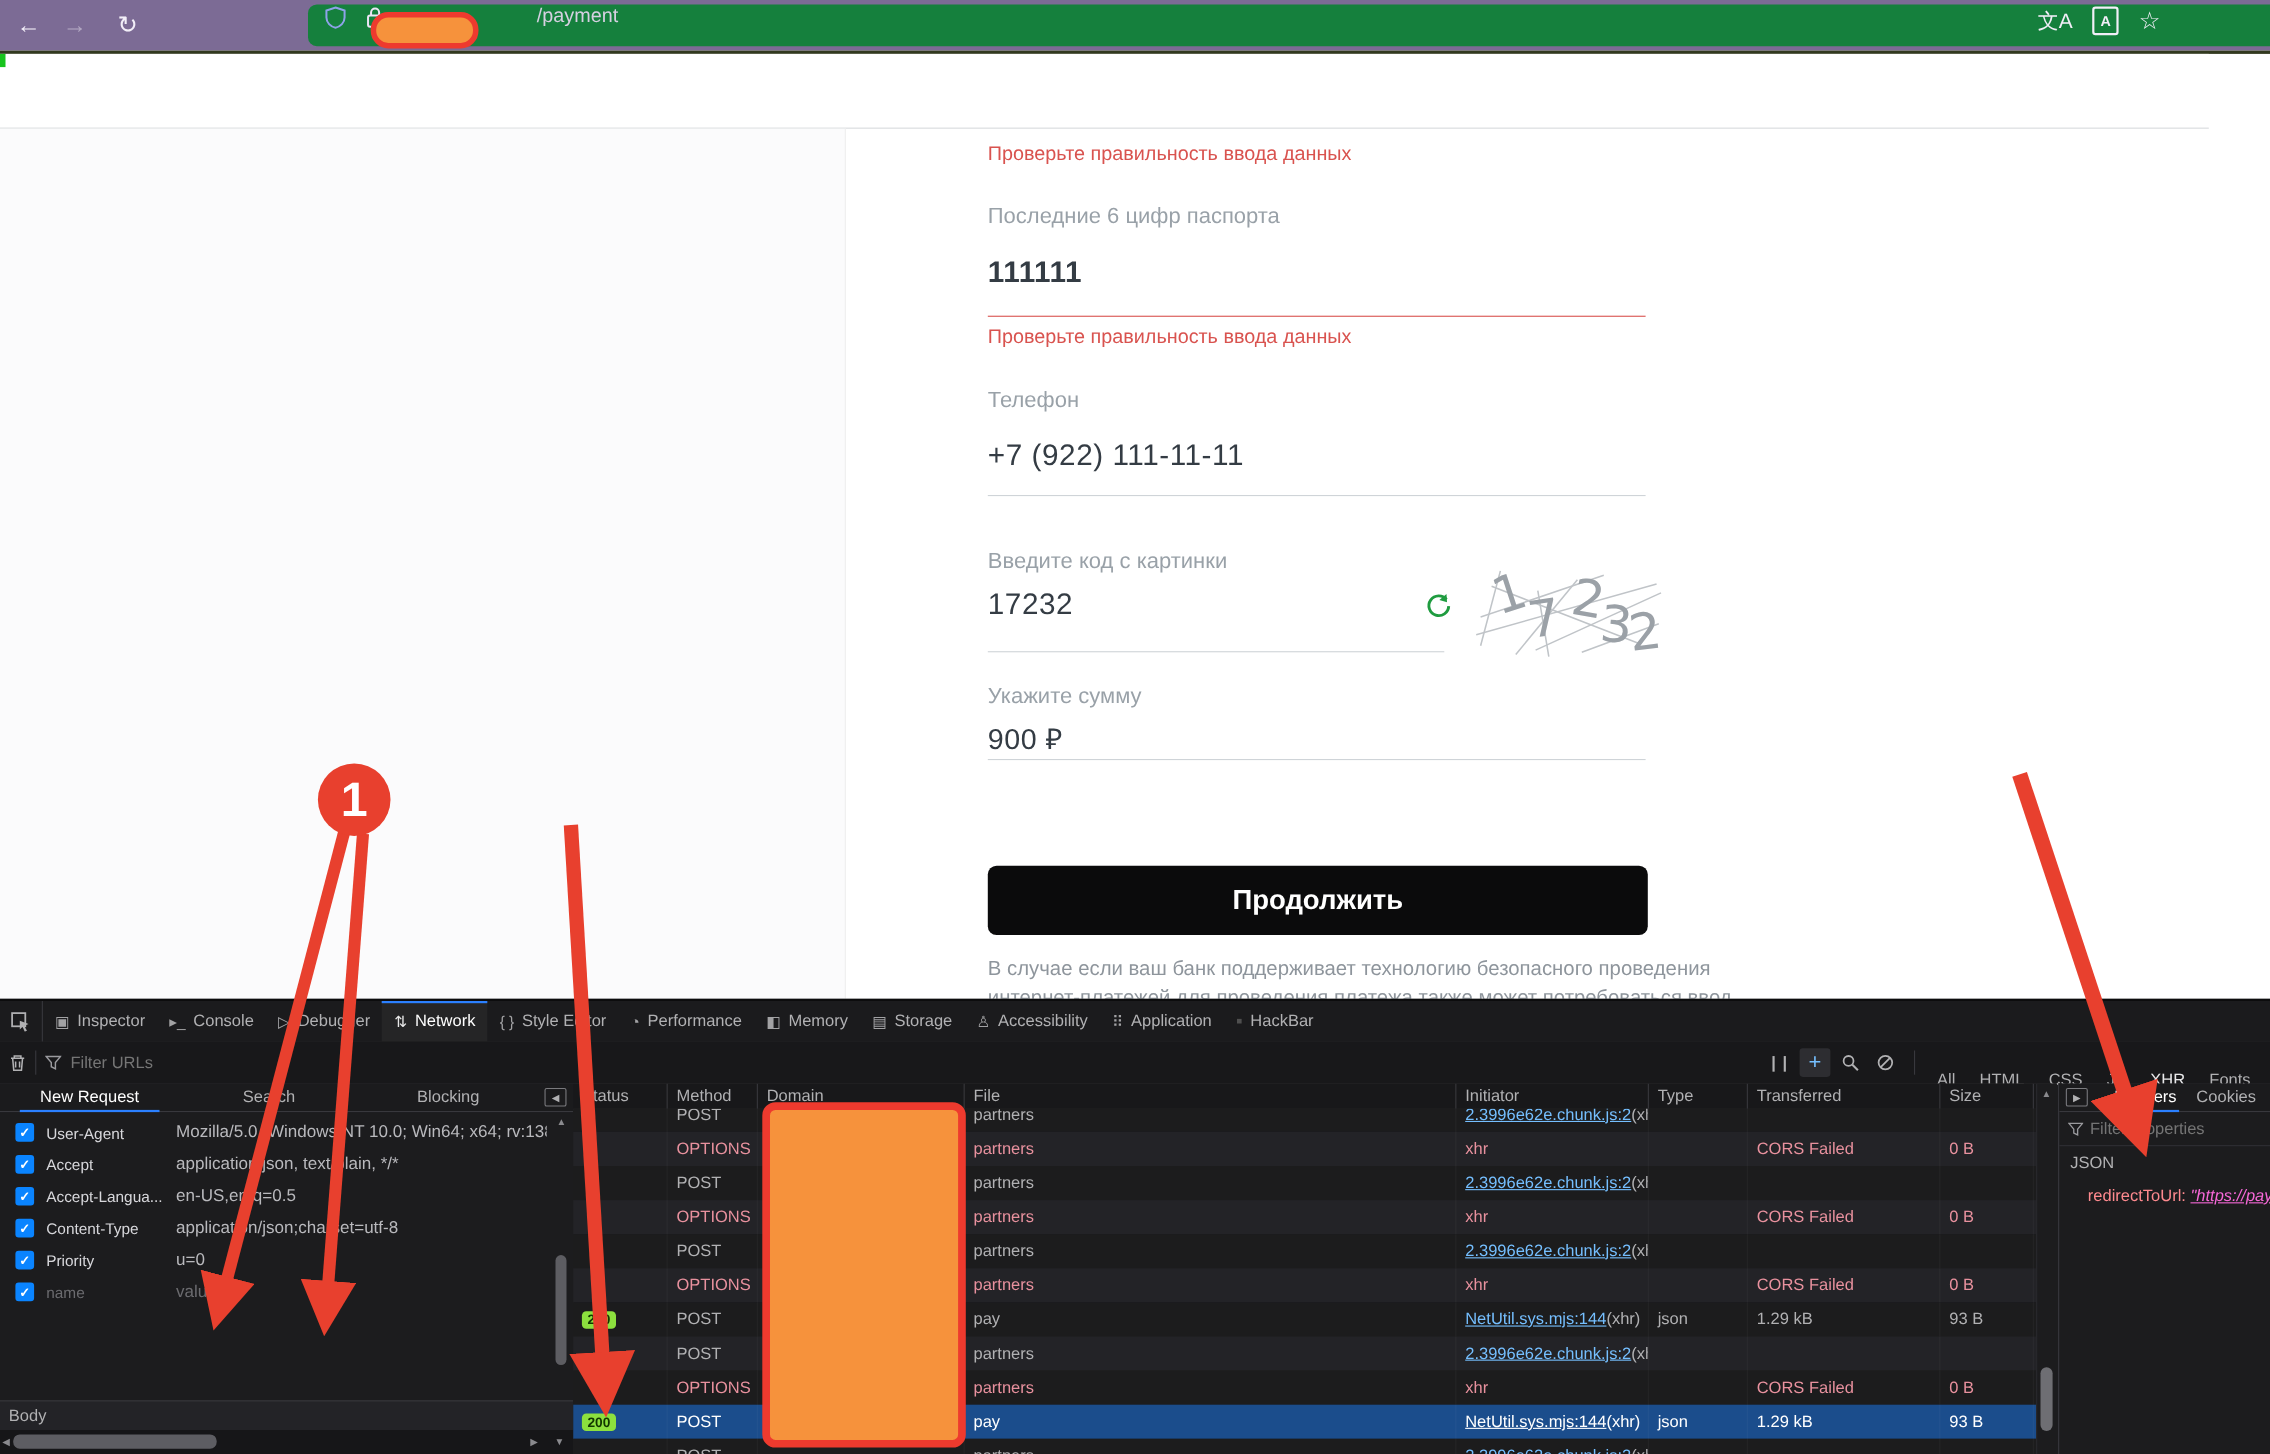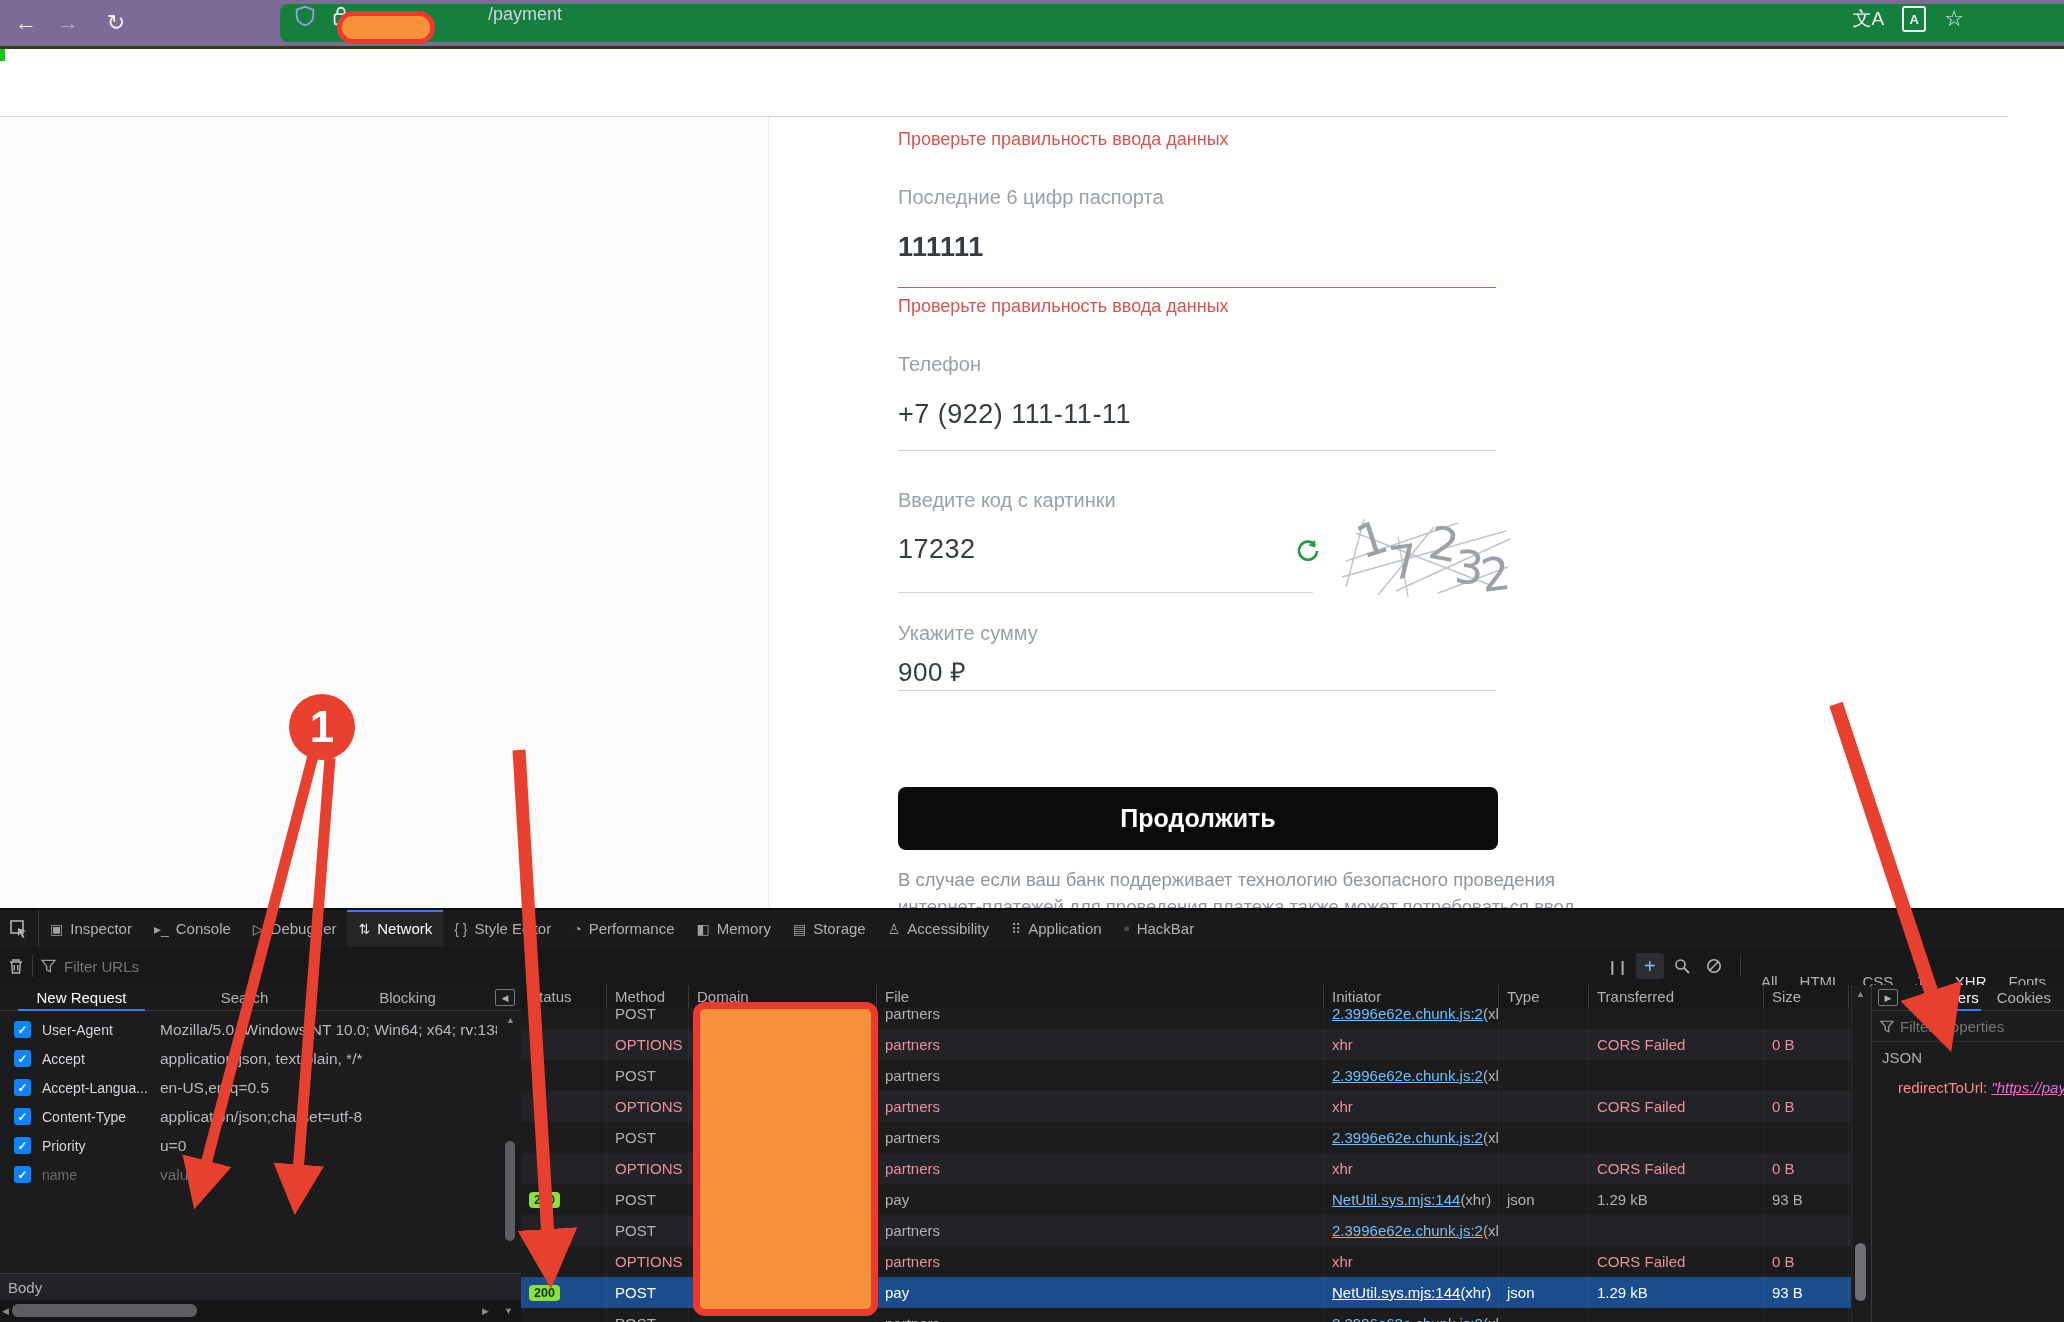--- a/index.html
+++ b/index.html
@@ -163,21 +163,21 @@
 
     <div class="fe flabel" style="top:137px;">Последние 6 цифр паспорта</div>
     <div class="fe fvalue" style="top:183px;font-weight:bold;">111111</div>
     <div class="uline red" style="left:898px;top:238px;width:598px;"></div>
     <div class="fe err" style="top:247px;">Проверьте правильность ввода данных</div>
 
     <div class="fe flabel" style="top:304px;">Телефон</div>
     <div class="fe fvalue" style="top:350px;">+7 (922) 111-11-11</div>
     <div class="uline" style="left:898px;top:401px;width:598px;"></div>
 
-    <div class="fe flabel" style="top:440px;">Введите код с картинки</div>
+    <div class="fe flabel" style="top:450px;">Введите код с картинки</div>
     <div class="fe fvalue" style="top:485px;">17232</div>
     <div class="uline" style="left:898px;top:543px;width:415px;"></div>
     <div style="position:absolute;left:1294px;top:488px;">
       <svg class="minisvg" width="28" height="28" viewBox="0 0 28 28">
         <path d="M21 8 A9 9 0 1 0 23 14" fill="none" stroke="#1f9c40" stroke-width="2.6"></path>
         <polygon points="21,3 21.5,10.5 14.5,8.5" fill="#1f9c40"></polygon>
       </svg>
     </div>
     <div style="position:absolute;left:1338px;top:460px;">
       <svg class="minisvg" width="175" height="90" viewBox="0 0 175 90">

